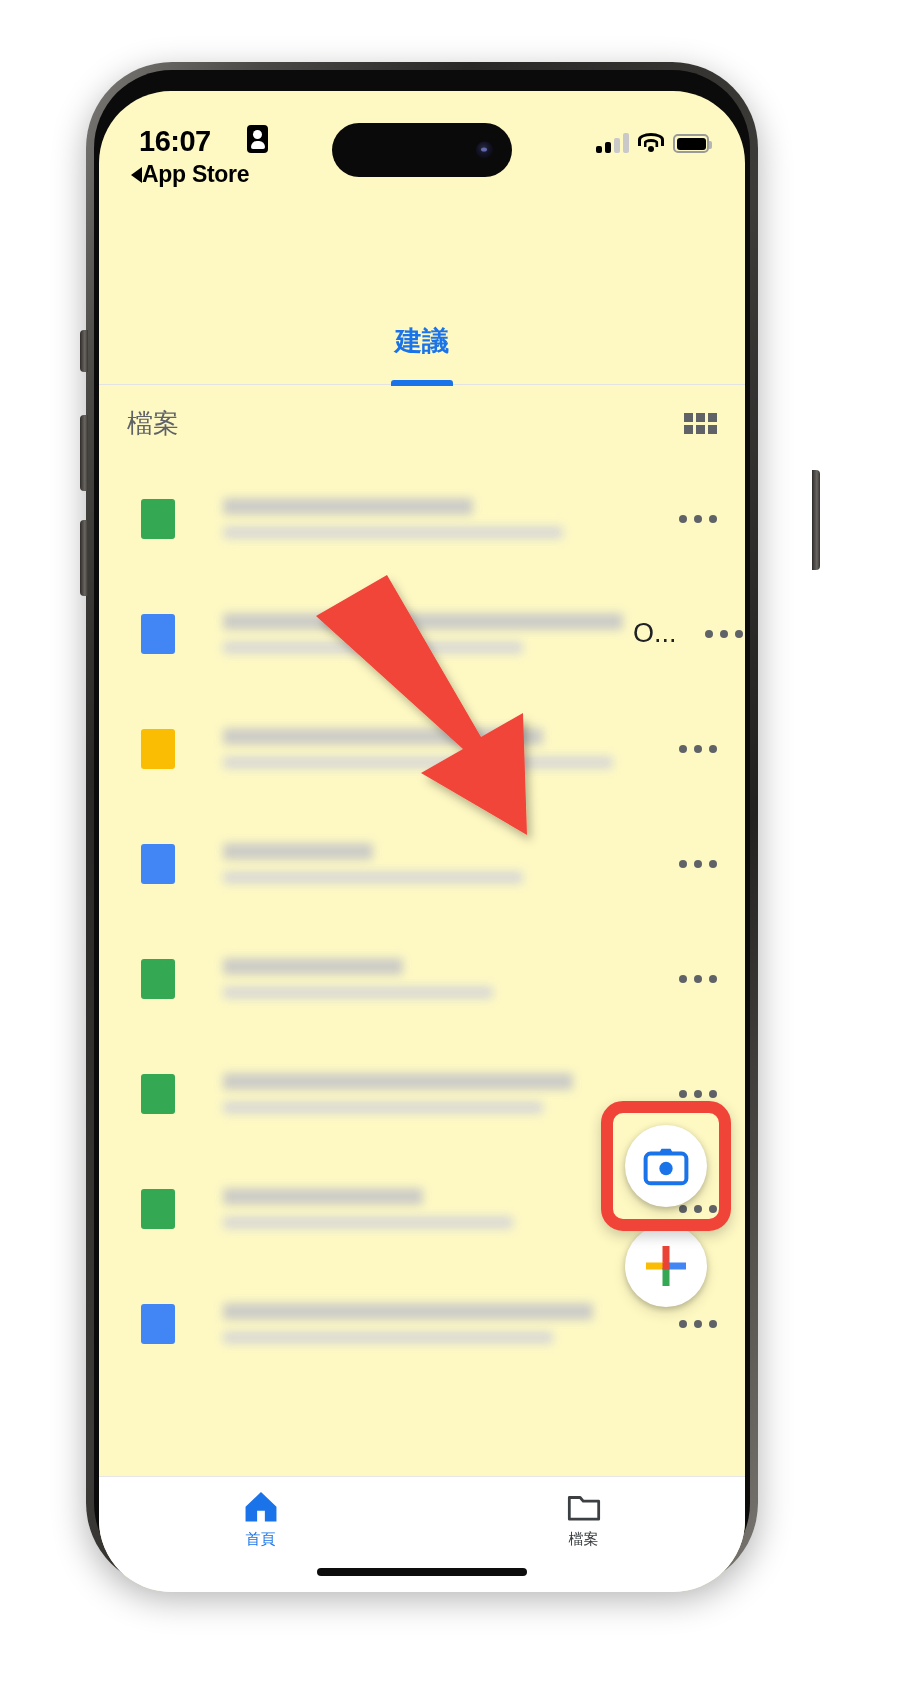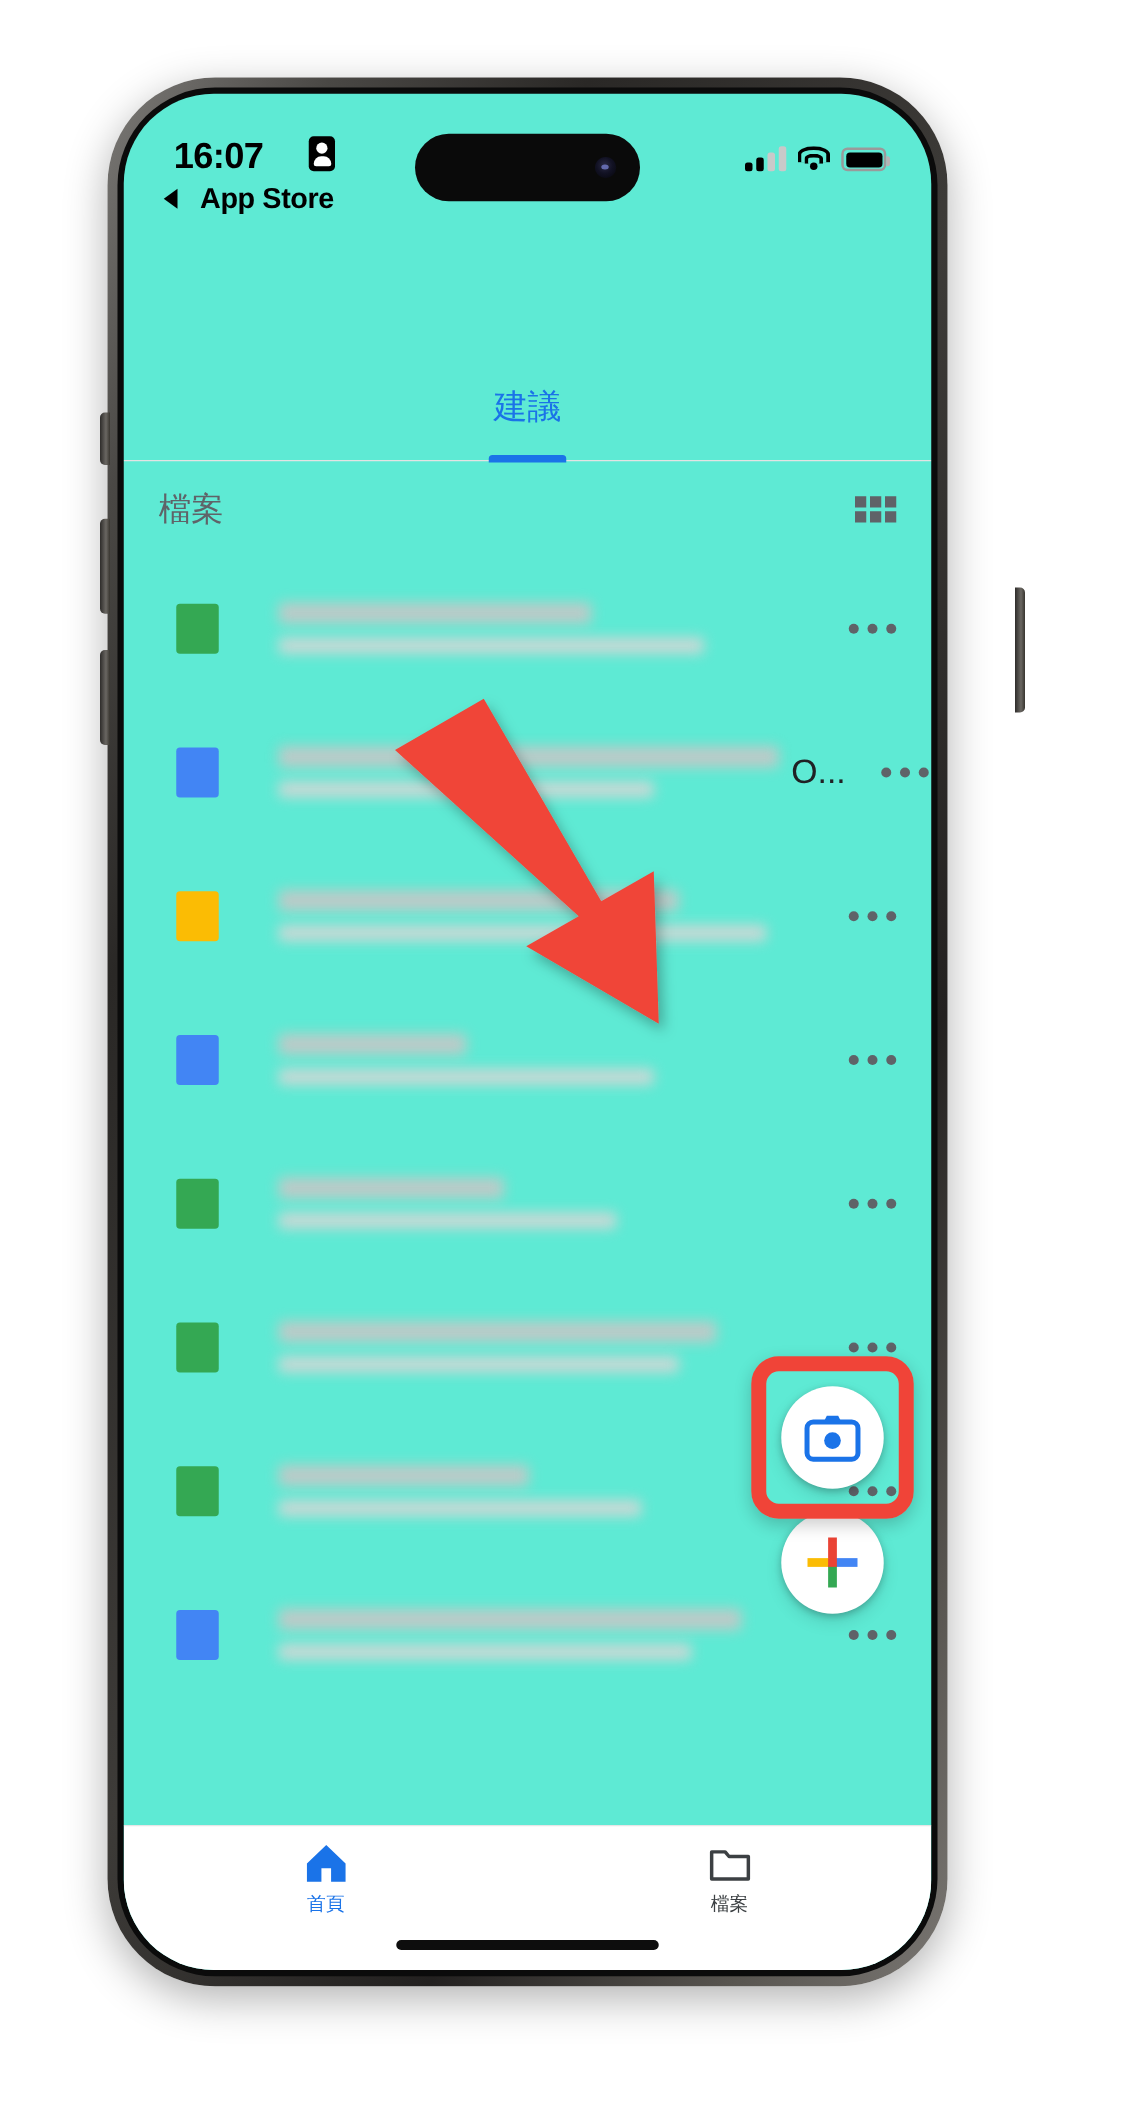--- a/index.html
+++ b/index.html
@@ -20,24 +20,24 @@
     box-shadow: 0 10px 34px rgba(0,0,0,.30);
   }
   #phone-frame-inner-ring {
     position: absolute; left: 8px; top: 8px;
     width: 656px; height: 1511px;
     border-radius: 78px;
     background: #0b0b0b;
   }
   #screen {
     position: absolute;
-    left: 99px; top: 75px;
+    left: 99px; top: 91px;
     width: 646px; height: 1501px;
     border-radius: 72px;
-    background: #5eead4;
+    background: #fef9c3;
     overflow: hidden;
   }
 
   
   .side-btn { position: absolute; background: linear-gradient(90deg,#2e2c2a,#6a6762 60%,#38352f); border-radius: 3px; }
   #btn-silent { left: 80px; top: 330px; width: 8px; height: 42px; border-radius: 4px 0 0 4px; }
   #btn-volup  { left: 80px; top: 415px; width: 8px; height: 76px; border-radius: 4px 0 0 4px; }
   #btn-voldn  { left: 80px; top: 520px; width: 8px; height: 76px; border-radius: 4px 0 0 4px; }
   #btn-power  { right: 80px; top: 470px; width: 8px; height: 100px; border-radius: 0 4px 4px 0; }
 
@@ -69,21 +69,21 @@
     width: 21px; height: 28px; border-radius: 4px; background: #000;
   }
   #record-badge::before {
     content: ""; position: absolute; left: 6px; top: 5px;
     width: 9px; height: 9px; border-radius: 50%; background: #fff;
   }
   #record-badge::after {
     content: ""; position: absolute; left: 3.5px; top: 16px;
     width: 14px; height: 8px; border-radius: 6px 6px 2px 2px; background: #fff;
   }
-  #back-to-app { position: absolute; left: 32px; top: 70px; display: flex; align-items: center; gap: 18px; }
+  #back-to-app { position: absolute; left: 32px; top: 70px; display: flex; align-items: center; gap: 0; }
   #back-arrow {
     width: 0; height: 0;
     border-top: 8px solid transparent; border-bottom: 8px solid transparent;
     border-right: 11px solid #000;
   }
   #back-label { font-size: 23px; font-weight: bold; color: #000; letter-spacing: -0.3px; }
 
   #status-right { position: absolute; right: 36px; top: 36px; display: flex; align-items: flex-end; gap: 9px; height: 26px; }
   #signal-bars { display: flex; align-items: flex-end; gap: 3px; height: 20px; }
   #signal-bars i { display: block; width: 6px; border-radius: 2px; background: #000; }
@@ -124,21 +124,21 @@
   #avatar::before { content: ""; position: absolute; left: 50%; top: 11px; transform: translateX(-50%); width: 16px; height: 16px; border-radius: 50%; background: #fff; }
   #avatar::after { content: ""; position: absolute; left: 50%; bottom: 3px; transform: translateX(-50%); width: 30px; height: 17px; border-radius: 15px 15px 0 0; background: #fff; }
 
   
   #tabs {
     position: absolute; left: 0; top: 222px; width: 646px; height: 72px;
     display: flex; border-bottom: 1.5px solid #e3e3e3;
   }
   .tab { flex: 1; display: flex; align-items: flex-start; justify-content: center; position: relative; padding-top: 10px; }
   .tab-label { font-size: 27px; color: #3c4043; }
-  .tab.active .tab-label { color: #1a73e8; font-weight: normal; }
+  .tab.active .tab-label { color: #1a73e8; font-weight: bold; }
   .tab-underline { position: absolute; bottom: -1.5px; left: 50%; transform: translateX(-50%); width: 62px; height: 6px; border-radius: 3px 3px 0 0; background: #1a73e8; }
 
   
   #section-header {
     position: absolute; left: 0; top: 294px; width: 646px; height: 76px;
     display: flex; align-items: center; justify-content: space-between; padding: 0 28px;
   }
   #section-title { font-size: 26px; color: #5f6368; }
   #grid-view-icon { display: grid; grid-template-columns: repeat(3, 9px); grid-template-rows: repeat(2, 9px); gap: 3px; }
   #grid-view-icon i { display: block; background: #5f6368; }

